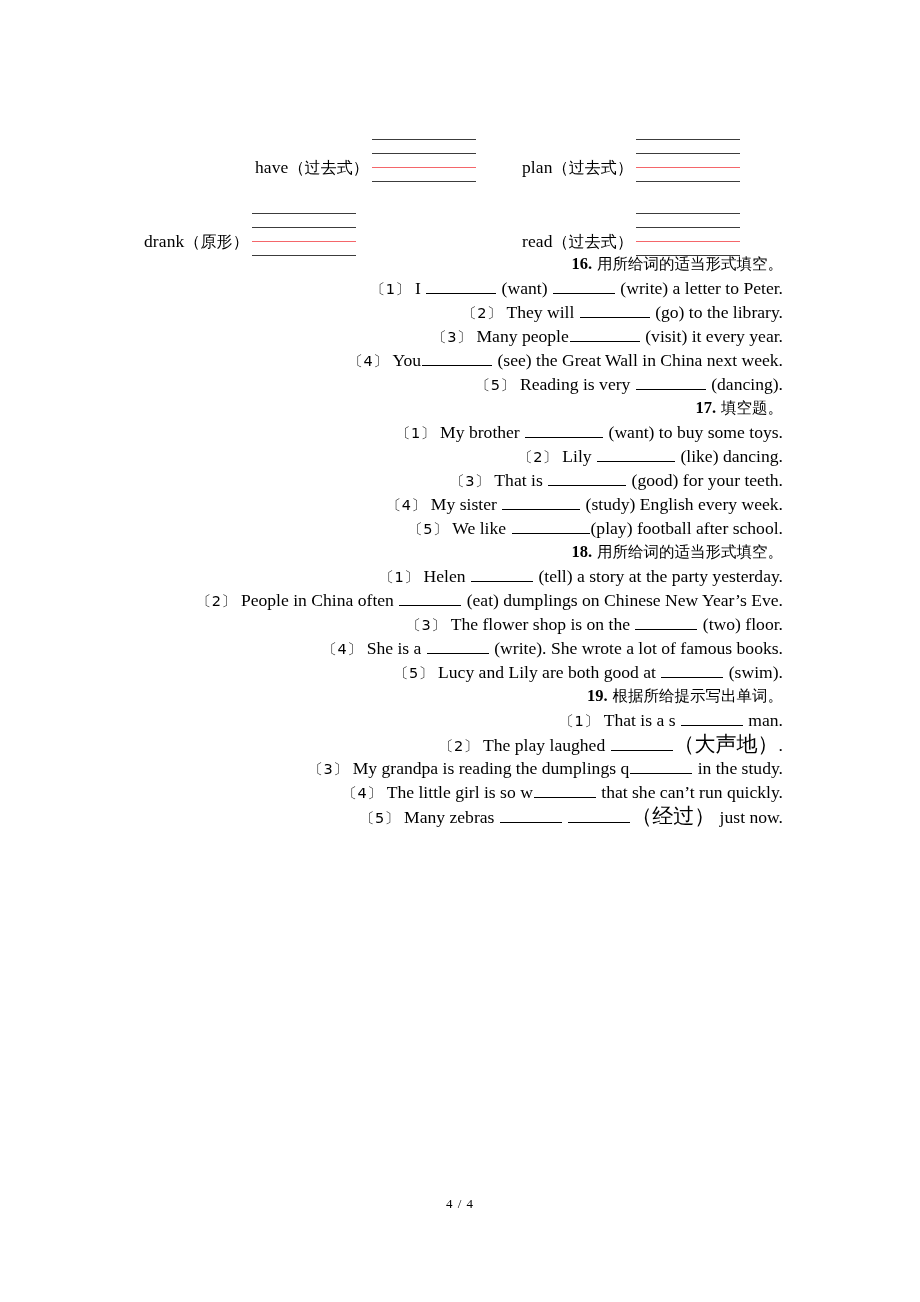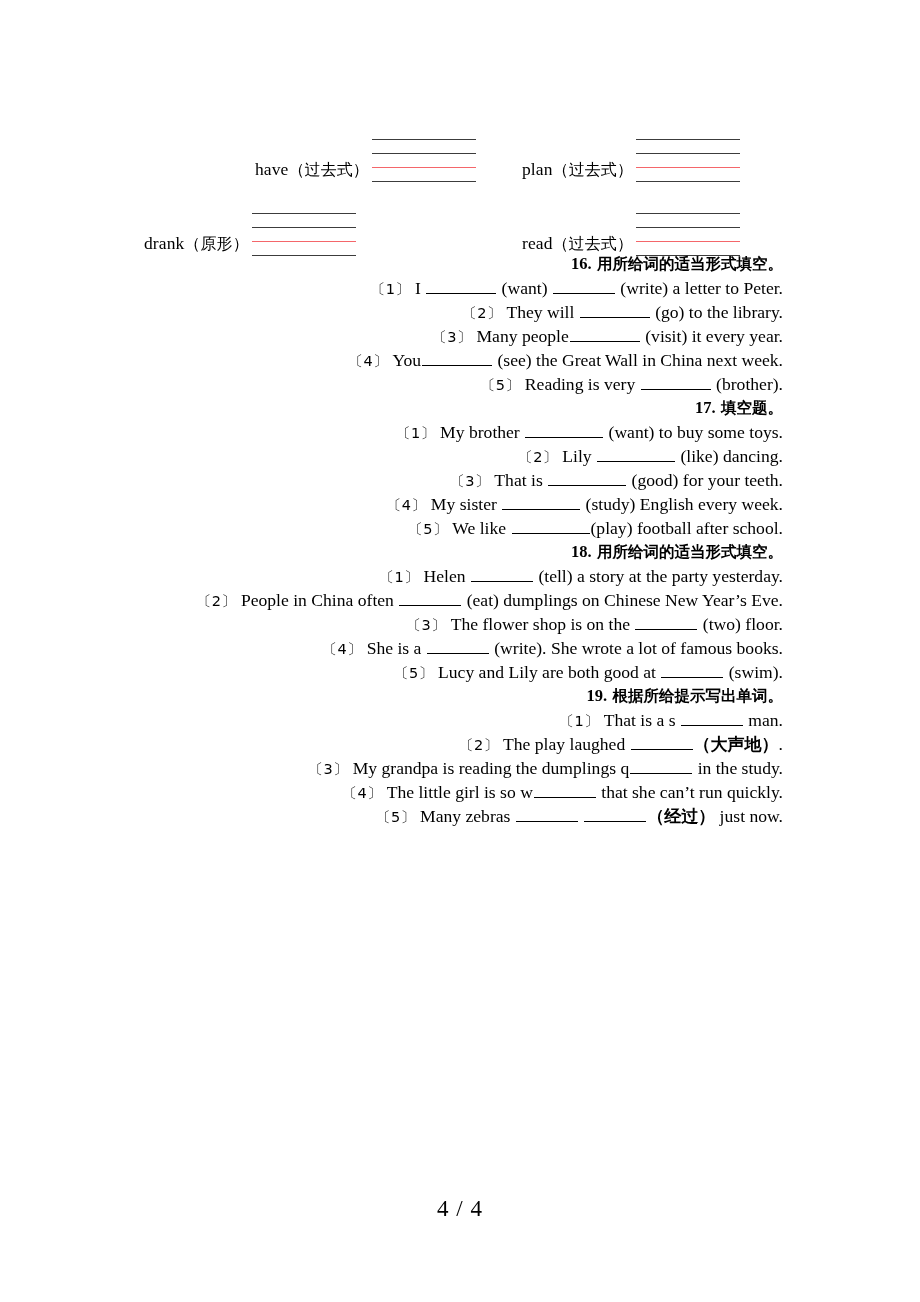--- a/index.html
+++ b/index.html
@@ -47,21 +47,21 @@
 
   .guide-label {
     font-family: "Liberation Serif", serif;
     font-size: 17.5px;
     line-height: 17.5px;
     white-space: nowrap;
     padding-bottom: 4px;
     letter-spacing: 0.1px;
   }
   .guide-label .cn {
-    font-family: Liberation Serif, serif;
+    font-family: Liberation Mono, monospace;
     font-size: 16px;
   }
 
   .four-lines {
     position: relative;
     width: 104px;
     height: 56px;
     margin-left: 3px;
     flex: none;
   }
@@ -90,59 +90,58 @@
     font-weight: bold;
     font-size: 16.5px;
     line-height: 24px;
     height: 24px;
     white-space: nowrap;
     font-family: "Liberation Serif", serif;
   }
   .sec-title .cn {
     font-family: "DejaVu Sans", sans-serif;
     font-size: 15.5px;
-    font-weight: bold;
+    font-weight: normal;
   }
   .q-line {
     text-align: right;
     font-size: 17.6px;
     line-height: 24px;
     height: 24px;
     white-space: nowrap;
     font-family: "Liberation Serif", serif;
   }
   .q-line .num {
     font-family: "DejaVu Sans", sans-serif;
     font-size: 14.5px;
     letter-spacing: 0.5px;
   }
   .q-line .cn {
     font-family: "DejaVu Sans", sans-serif;
-    font-size: 17px;
-    font-weight: bold;
+    font-size: 21px;
   }
   .blank {
     display: inline-block;
     border-bottom: 1.4px solid #000;
     vertical-align: baseline;
     height: 14px;
     margin: 0 1px;
   }
   .blank.w1 { width: 70px; }
   .blank.w2 { width: 62px; }
   .blank.w3 { width: 78px; }
 
   
   .footer {
     position: absolute;
     left: 0;
     top: 1196px;
     width: 920px;
     text-align: center;
-    font-size: 23px;
+    font-size: 13px;
     font-family: "Liberation Serif", serif;
     letter-spacing: 1px;
   }
 </style>
 </head>
 <body>
 
 <div class="page">
 
   <div class="guide-block">
@@ -187,21 +186,21 @@
       </div>
     </div>
   </div>
 
   <div class="sheet" id="sheet">
       <div class="sec-title"><span>16.</span><span class="cn"> 用所给词的适当形式填空。</span></div>
       <div class="q-line"><span class="num">〔1〕</span><span> I </span><span class="blank w1"></span><span> (want) </span><span class="blank w2"></span><span> (write) a letter to Peter.</span></div>
       <div class="q-line"><span class="num">〔2〕</span><span> They will </span><span class="blank w1"></span><span> (go) to the library.</span></div>
       <div class="q-line"><span class="num">〔3〕</span><span> Many people</span><span class="blank w1"></span><span> (visit) it every year.</span></div>
       <div class="q-line"><span class="num">〔4〕</span><span> You</span><span class="blank w1"></span><span> (see) the Great Wall in China next week.</span></div>
-      <div class="q-line"><span class="num">〔5〕</span><span> Reading is very </span><span class="blank w1"></span><span> (brother).</span></div>
+      <div class="q-line"><span class="num">〔5〕</span><span> Reading is very </span><span class="blank w1"></span><span> (dancing).</span></div>
       <div class="sec-title"><span>17.</span><span class="cn"> 填空题。</span></div>
       <div class="q-line"><span class="num">〔1〕</span><span> My brother </span><span class="blank w3"></span><span> (want) to buy some toys.</span></div>
       <div class="q-line"><span class="num">〔2〕</span><span> Lily </span><span class="blank w3"></span><span> (like) dancing.</span></div>
       <div class="q-line"><span class="num">〔3〕</span><span> That is </span><span class="blank w3"></span><span> (good) for your teeth.</span></div>
       <div class="q-line"><span class="num">〔4〕</span><span> My sister </span><span class="blank w3"></span><span> (study) English every week.</span></div>
       <div class="q-line"><span class="num">〔5〕</span><span> We like </span><span class="blank w3"></span><span>(play) football after school.</span></div>
       <div class="sec-title"><span>18.</span><span class="cn"> 用所给词的适当形式填空。</span></div>
       <div class="q-line"><span class="num">〔1〕</span><span> Helen </span><span class="blank w2"></span><span> (tell) a story at the party yesterday.</span></div>
       <div class="q-line"><span class="num">〔2〕</span><span> People in China often </span><span class="blank w2"></span><span> (eat) dumplings on Chinese New Year’s Eve.</span></div>
       <div class="q-line"><span class="num">〔3〕</span><span> The flower shop is on the </span><span class="blank w2"></span><span> (two) floor.</span></div>

